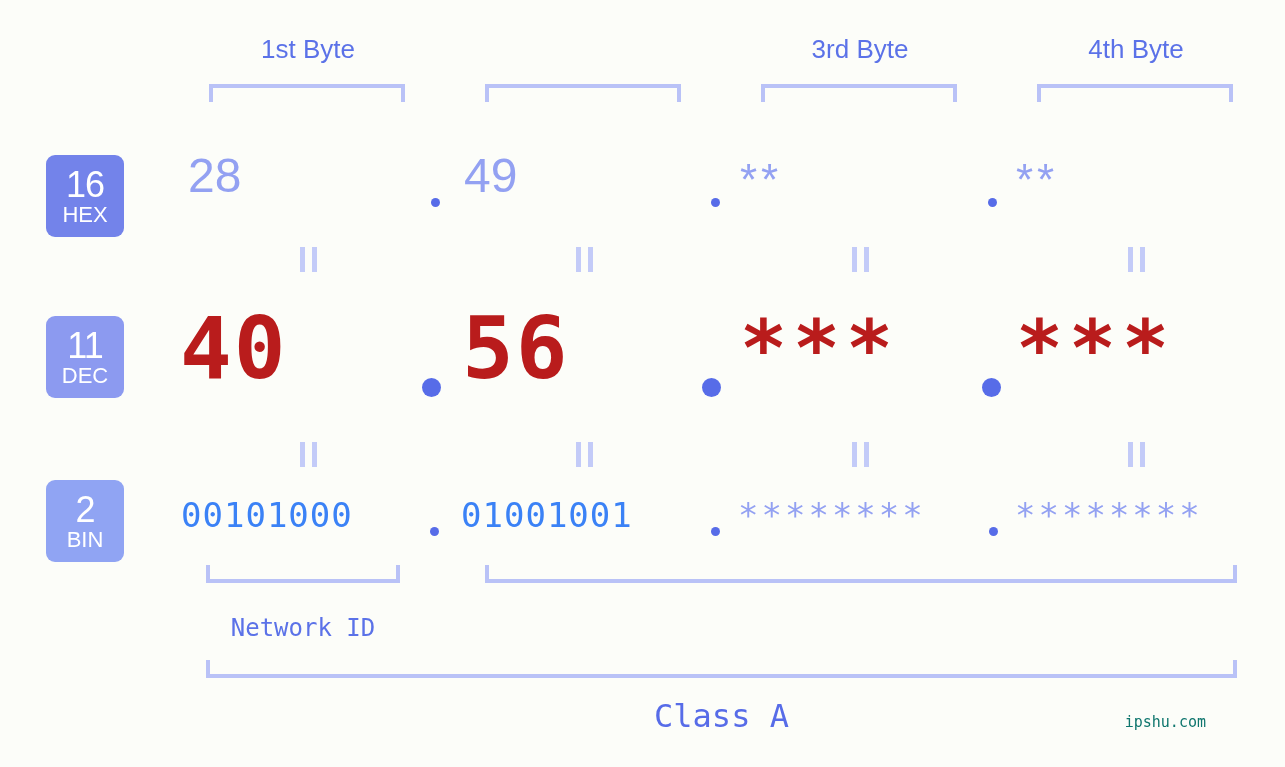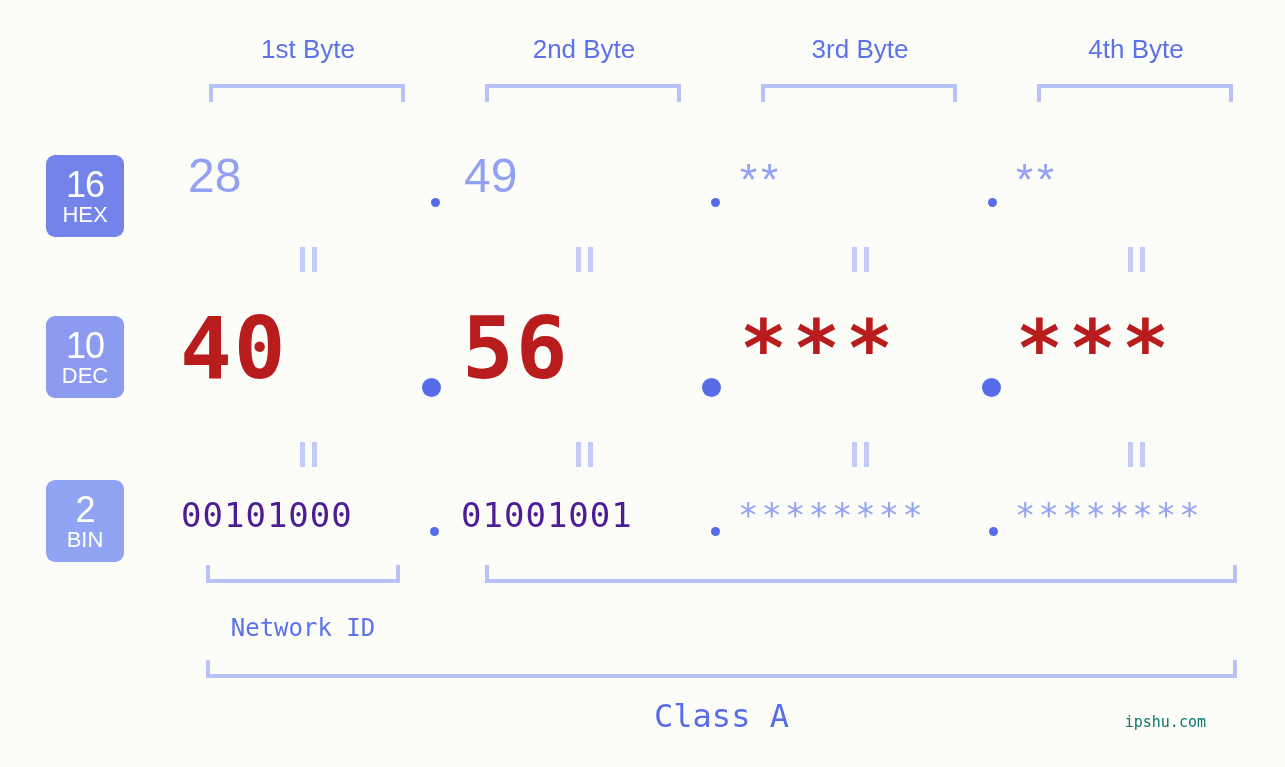--- a/index.html
+++ b/index.html
@@ -109,21 +109,21 @@
     letter-spacing: 2px;
   }
   .row-dec .cell.mask {
     font-size: 78px;
     letter-spacing: 6px;
     top: 310px;
   }
   .row-bin .cell {
     top: 498px;
     font-size: 34px;
-    color: #4c1d95;
+    color: #3b82f6;
     font-family: "DejaVu Sans Mono", monospace;
     letter-spacing: 1px;
   }
   .row-bin .cell.mask {
     color: #93a1f2;
     letter-spacing: 3px;
   }
 
   
   .dot {
@@ -178,35 +178,34 @@
     font-family: "DejaVu Sans Mono", monospace;
     letter-spacing: 0px;
   }
 </style>
 </head>
 <body>
 
 <div id="stage">
 
   <div class="byte-header" style="left:188px">1st Byte</div>
-  <div class="byte-header" style="left:464px">2nd Byte</div>
   <div class="byte-header" style="left:740px">3rd Byte</div>
   <div class="byte-header" style="left:1016px">4th Byte</div>
 
   <div class="bracket-top" style="left:209px; width:196px"></div>
   <div class="bracket-top" style="left:485px; width:196px"></div>
   <div class="bracket-top" style="left:761px; width:196px"></div>
   <div class="bracket-top" style="left:1037px; width:196px"></div>
 
   <div class="badge" id="badge-hex">
     <span class="num">16</span>
     <span class="abbr">HEX</span>
   </div>
   <div class="badge" id="badge-dec">
-    <span class="num">10</span>
+    <span class="num">11</span>
     <span class="abbr">DEC</span>
   </div>
   <div class="badge" id="badge-bin">
     <span class="num">2</span>
     <span class="abbr">BIN</span>
   </div>
 
   <div class="row-hex">
     <div class="cell" style="left:188px">28</div>
     <div class="cell" style="left:464px">49</div>

